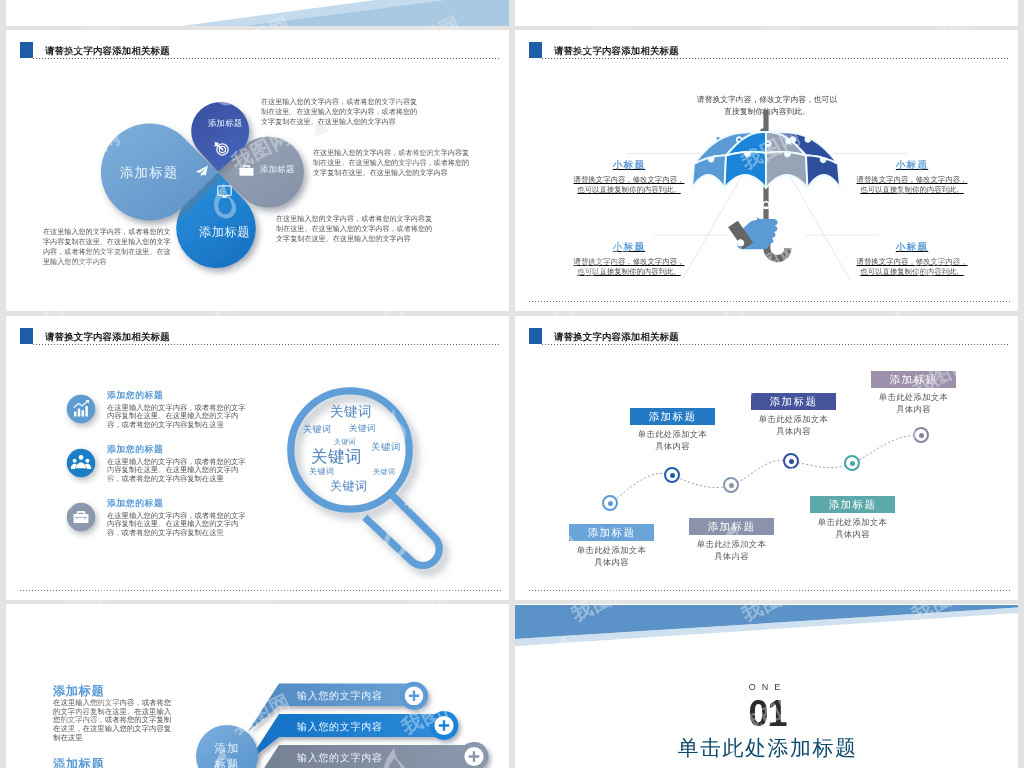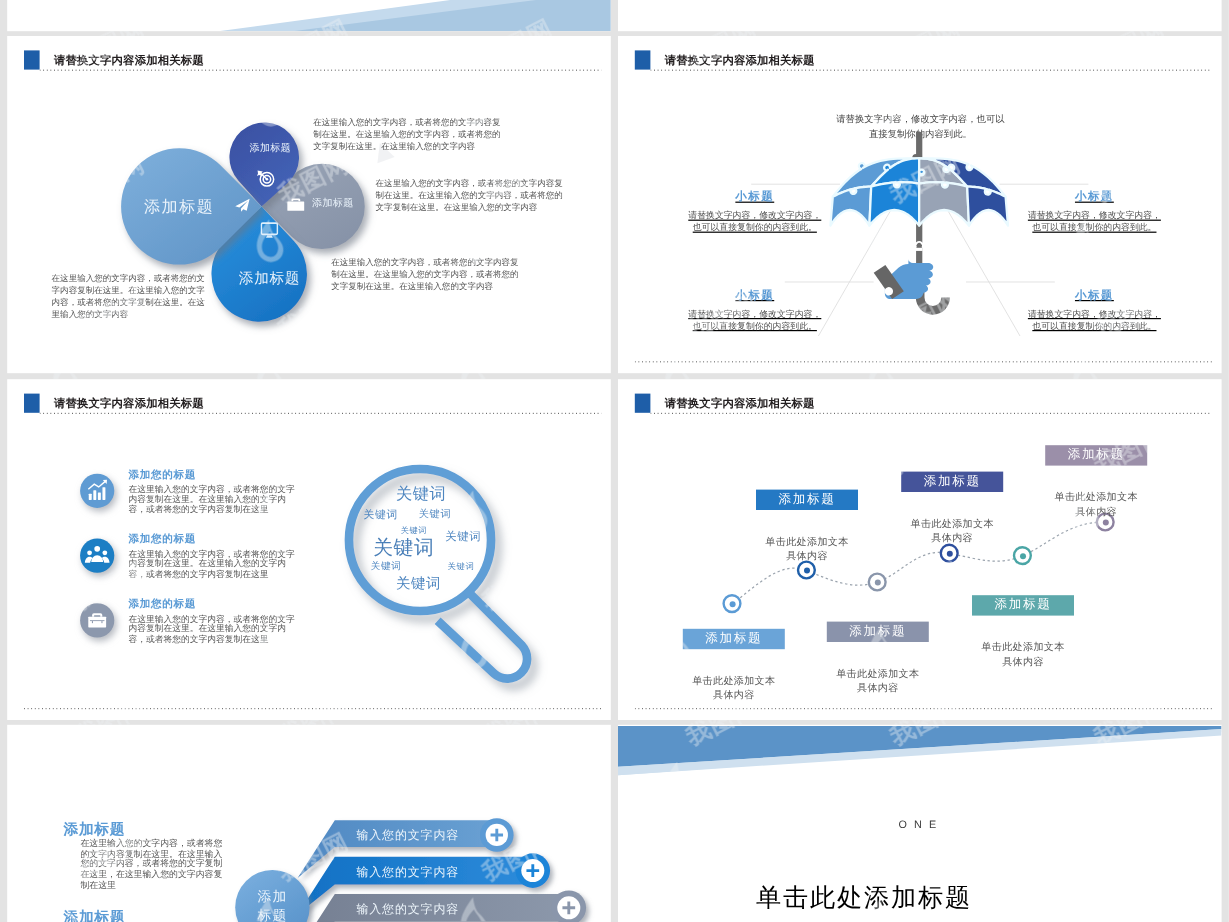--- a/index.html
+++ b/index.html
@@ -80,46 +80,46 @@
   .td3{left:208px;top:161px;border-color:#8a96ab;}
   .td3 i{background:#8a96ab;}
   .td4{left:268px;top:137px;border-color:#2e4f9e;}
   .td4 i{background:#2e4f9e;}
   .td5{left:329px;top:139px;border-color:#4aa5a5;}
   .td5 i{background:#4aa5a5;}
   .td6{left:398px;top:111px;border-color:#8d82a0;}
   .td6 i{background:#8d82a0;}
   .tbl{position:absolute;width:85px;text-align:center;}
   .tb-h{height:17px;line-height:17px;font-size:10.5px;color:#fff;letter-spacing:1.4px;}
-  .tb-b{font-size:8.4px;line-height:11.6px;color:#555;margin-top:21px;letter-spacing:.3px;white-space:pre-line;}
+  .tb-b{font-size:8.4px;line-height:11.6px;color:#555;margin-top:4px;letter-spacing:.3px;white-space:pre-line;}
   .tb1{left:54px;top:208px;}
   .tb1 .tb-h{background:#6aa4d8;}
   .tb2{left:115px;top:92px;}
   .tb2 .tb-h{background:#2479c4;}
   .tb3{left:174px;top:202px;}
   .tb3 .tb-h{background:#8a93ab;}
   .tb4{left:236px;top:77px;}
   .tb4 .tb-h{background:#45549a;}
   .tb5{left:295px;top:180px;}
   .tb5 .tb-h{background:#5da8ab;}
   .tb6{left:356px;top:55px;}
   .tb6 .tb-h{background:#9b8fa9;}
 
   
   .s7-title{position:absolute;left:47px;top:79px;font-size:12.3px;font-weight:bold;color:#5b9bd5;letter-spacing:.5px;}
   .s7-title2{top:152px;}
-  .s7-body{position:absolute;left:61px;top:95px;width:119px;font-size:7.4px;line-height:8.7px;color:#555;}
+  .s7-body{position:absolute;left:47px;top:95px;width:119px;font-size:7.4px;line-height:8.7px;color:#555;font-family:Liberation Mono, monospace;}
   .s7-lab{position:absolute;color:#eef6fc;font-size:10px;letter-spacing:.7px;white-space:nowrap;}
   .l1{left:291px;top:85px;}
   .l2{left:291px;top:116px;}
   .l3{left:291px;top:147px;}
   
   .s8-one{position:absolute;left:145px;top:78px;width:215px;text-align:center;font-size:9px;letter-spacing:6px;color:#3b3b3b;}
   .s8-num{position:absolute;left:145px;top:92px;width:215px;text-align:center;font-size:36px;font-weight:bold;color:#2b2b2b;letter-spacing:-1px;line-height:36px;}
-  .s8-ttl{position:absolute;left:115px;top:130px;width:275px;text-align:left;font-size:21px;color:#000000;letter-spacing:1.5px;}
+  .s8-ttl{position:absolute;left:115px;top:130px;width:275px;text-align:center;font-size:21px;color:#0c4a6e;letter-spacing:1.5px;}
   .s7-cc{position:absolute;left:176px;top:136px;width:90px;text-align:center;font-size:11.5px;line-height:16px;color:#eaf3fb;white-space:pre-line;letter-spacing:1px;}
 </style>
 </head>
 <body>
 
 <svg class="wmlayer" width="1024" height="768" viewBox="0 0 1024 768">
   <defs>
     <g id="wmtile">
       <g transform="rotate(-27)">
         <text x="26" y="-2" font-family="'Liberation Sans',sans-serif" font-size="20" font-weight="bold" fill="#eef1f4" letter-spacing="1">我图网</text>
@@ -478,15 +478,16 @@
     <div class="s7-cc">添加
 标题</div>
   </div>
   <div class="slide s8">
     <svg class="s8-bands" width="503" height="60" viewBox="0 0 503 60" style="position:absolute;left:0;top:0;">
       <path d="M0 1 L503 1 L503 6 L0 42 Z" fill="#cfe0ef"></path>
       <path d="M0 1 L503 1 L503 3.5 L0 35 Z" fill="#5b93c8"></path>
       <path d="M0 35 L503 3.5 L503 9 L0 42 Z" fill="#cfe0ef"></path>
     </svg>
     <div class="s8-one">ONE</div>
+    <div class="s8-num">01</div>
     <div class="s8-ttl">单击此处添加标题</div>
   </div>
 </div>
 
 </body></html>

